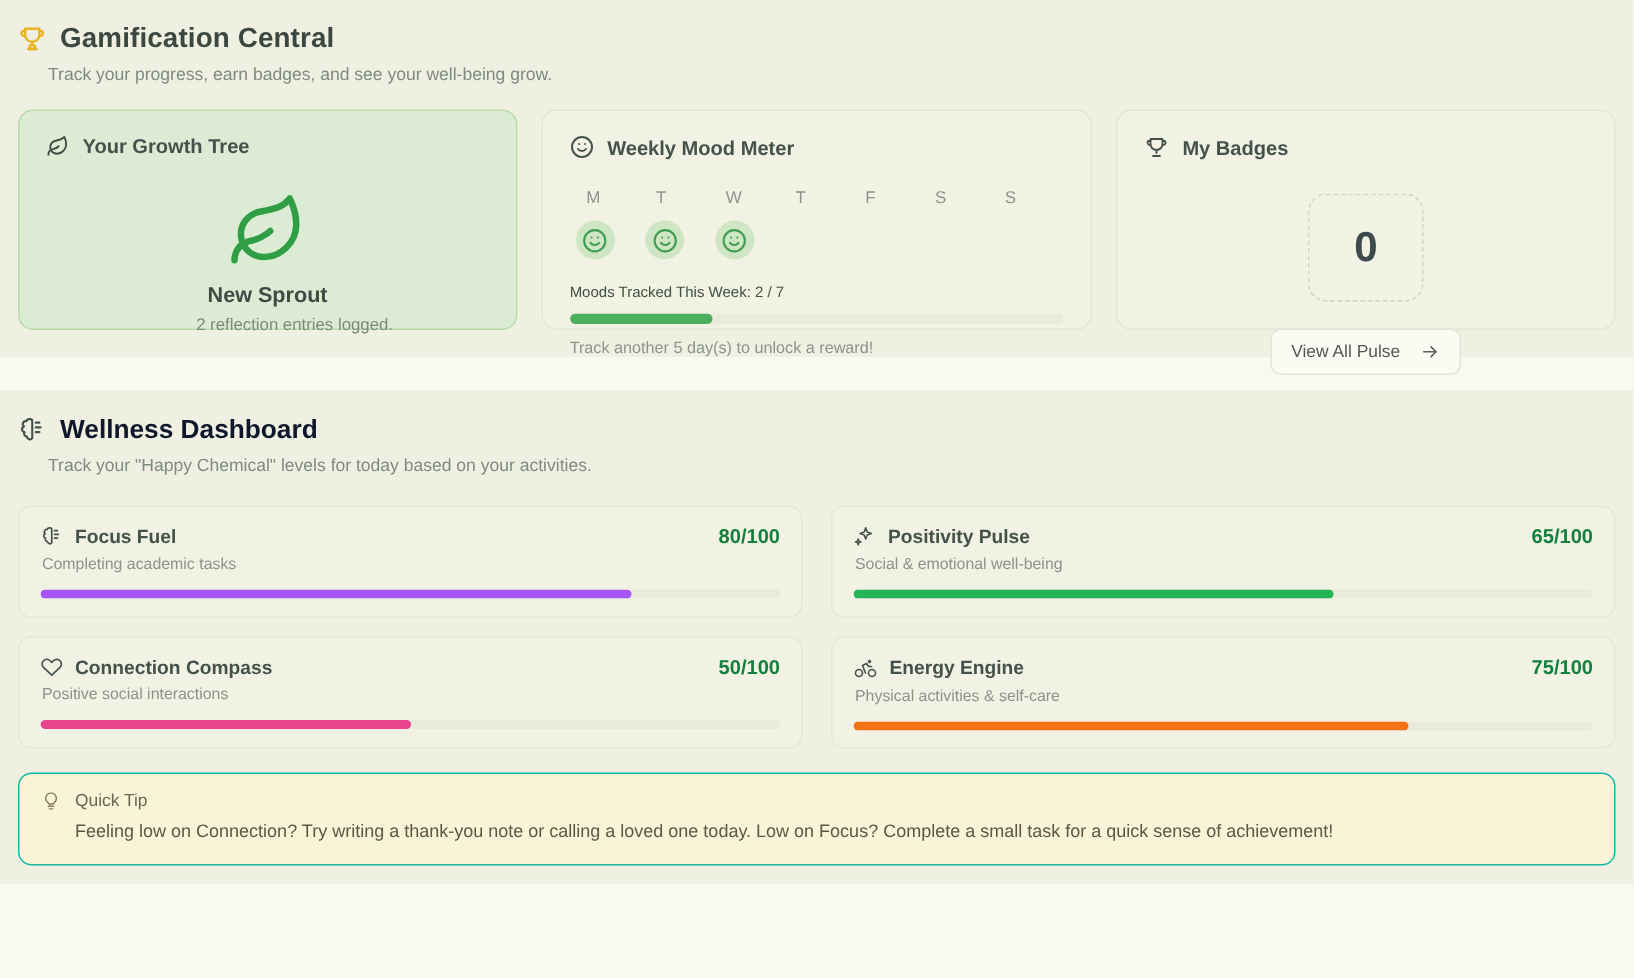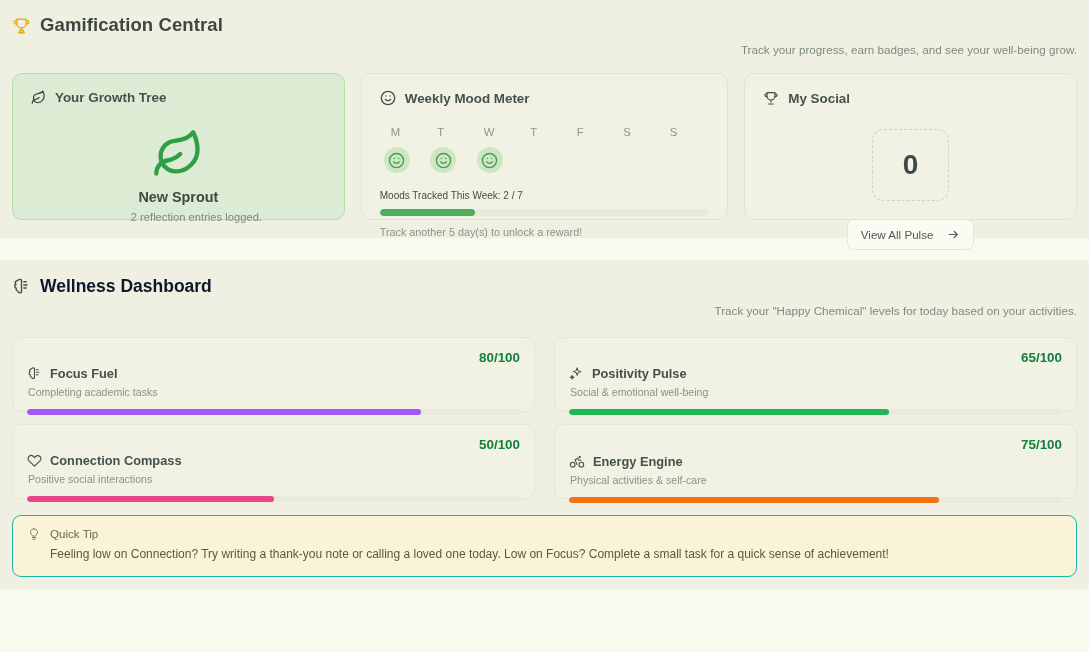--- a/index.html
+++ b/index.html
@@ -28,22 +28,21 @@
   .page-title {
     font-size: 18.5px;
     font-weight: bold;
     color: #3d4741;
     letter-spacing: .1px;
   }
   .page-sub {
     font-size: 11.7px;
     color: #7f8a80;
     margin-top: 7px;
-    margin-left: 10px;
-    text-align: right;
+    margin-left: 20px;
   }
   .sec-title {
     font-size: 17.5px;
     font-weight: bold;
     color: #0f172a;
   }
 
   
   .cards-row { display: flex; gap: 16px; margin-top: 17px; }
   .card {
@@ -192,26 +191,24 @@
     box-sizing: border-box;
     height: 75px;
   }
   .metric-top {
     display: flex;
     align-items: flex-start;
     justify-content: space-between;
   }
   .metric-name {
     display: flex;
-    align-items: center;
     gap: 8px;
     font-size: 12.8px;
     font-weight: bold;
     color: #44514a;
-    margin-top: 16px;
   }
   .metric-score {
     font-size: 13.4px;
     font-weight: bold;
     color: #15803d;
   }
   .metric-desc {
     font-size: 10.6px;
     color: #8a9488;
     margin-top: 5px;
@@ -365,21 +362,21 @@
       <div class="card-head">
         <span class="ico">
           <svg width="16" height="16" viewBox="0 0 24 24" fill="none" stroke="#45524b" stroke-width="1.8" stroke-linecap="round" stroke-linejoin="round">
             <path d="M6 4h12v5a6 6 0 0 1-12 0z"></path>
             <path d="M6 6H3.5a2.5 2.5 0 0 0 2.5 4"></path>
             <path d="M18 6h2.5a2.5 2.5 0 0 1-2.5 4"></path>
             <path d="M12 15v3"></path>
               <path d="M8.5 21h7"></path>
           </svg>
         </span>
-        <span>My Social</span>
+        <span>My Badges</span>
       </div>
       <div class="badge-body">
         <div class="badge-box">0</div>
         <button class="badge-btn">
           <span>View All Pulse</span>
           <span class="ico">
             <svg width="13" height="13" viewBox="0 0 24 24" fill="none" stroke="#55605a" stroke-width="2" stroke-linecap="round" stroke-linejoin="round">
               <line x1="4" y1="12" x2="19" y2="12"></line>
                 <polyline points="13 6 19 12 13 18"></polyline>
             </svg>

